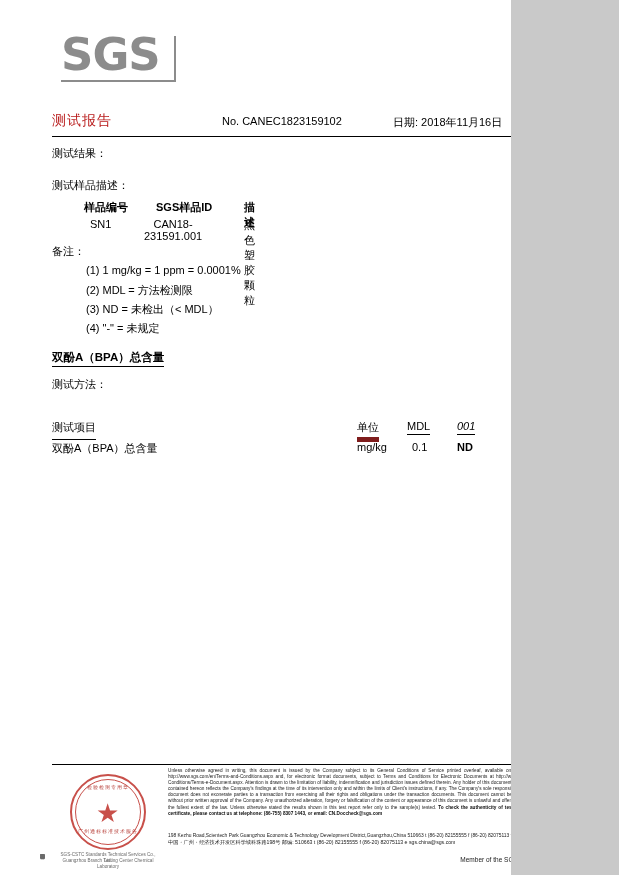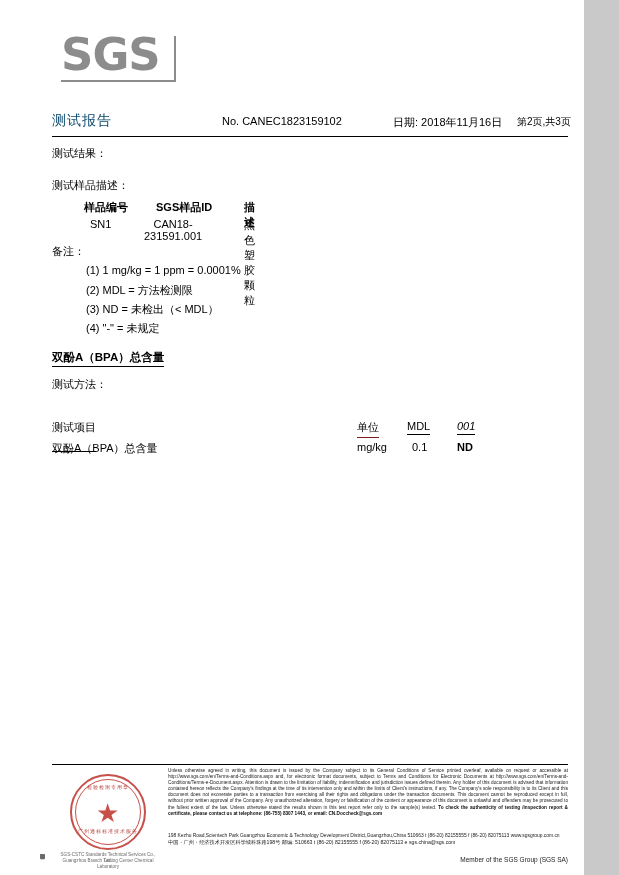--- a/index.html
+++ b/index.html
@@ -5,21 +5,21 @@
   html, body {
     margin: 0;
     padding: 0;
     background: #c9c9c9;
   }
   body {
     font-family: "Liberation Sans", sans-serif;
   }
   .page {
     position: relative;
-    width: 584px;
+    width: 511px;
     height: 875px;
     background: #ffffff;
     overflow: hidden;
   }
   
   .sgs-logo {
     position: absolute;
     left: 61px;
     top: 32px;
     width: 115px;
@@ -55,21 +55,21 @@
     left: 52px;
     top: 112px;
     width: 520px;
     height: 22px;
   }
   .doc-title {
     position: absolute;
     left: 0;
     top: 0;
     font-size: 14px;
-    color: #0c4a6e;
+    color: #b91c1c;
     letter-spacing: 1px;
   }
   .doc-no {
     position: absolute;
     left: 170px;
     top: 3px;
     font-size: 11px;
     color: #000;
   }
   .doc-date {
@@ -169,27 +169,27 @@
     width: 516px;
     height: 18px;
     font-size: 11px;
     color: #000;
   }
   .res-head .h-item {
     position: absolute;
     left: 0;
     top: 0;
     border-bottom: 1px solid #000;
-    padding-bottom: 16px;
+    padding-bottom: 4px;
   }
   .res-head .h-unit {
     position: absolute;
     left: 305px;
     top: 0;
-    border-bottom: 1px solid #7f1d1d;
+    border-bottom: 5px solid #7f1d1d;
     padding-bottom: 2px;
   }
   .res-head .h-mdl {
     position: absolute;
     left: 355px;
     top: 0;
     border-bottom: 1px solid #000;
     padding-bottom: 2px;
   }
   .res-head .h-sample {

